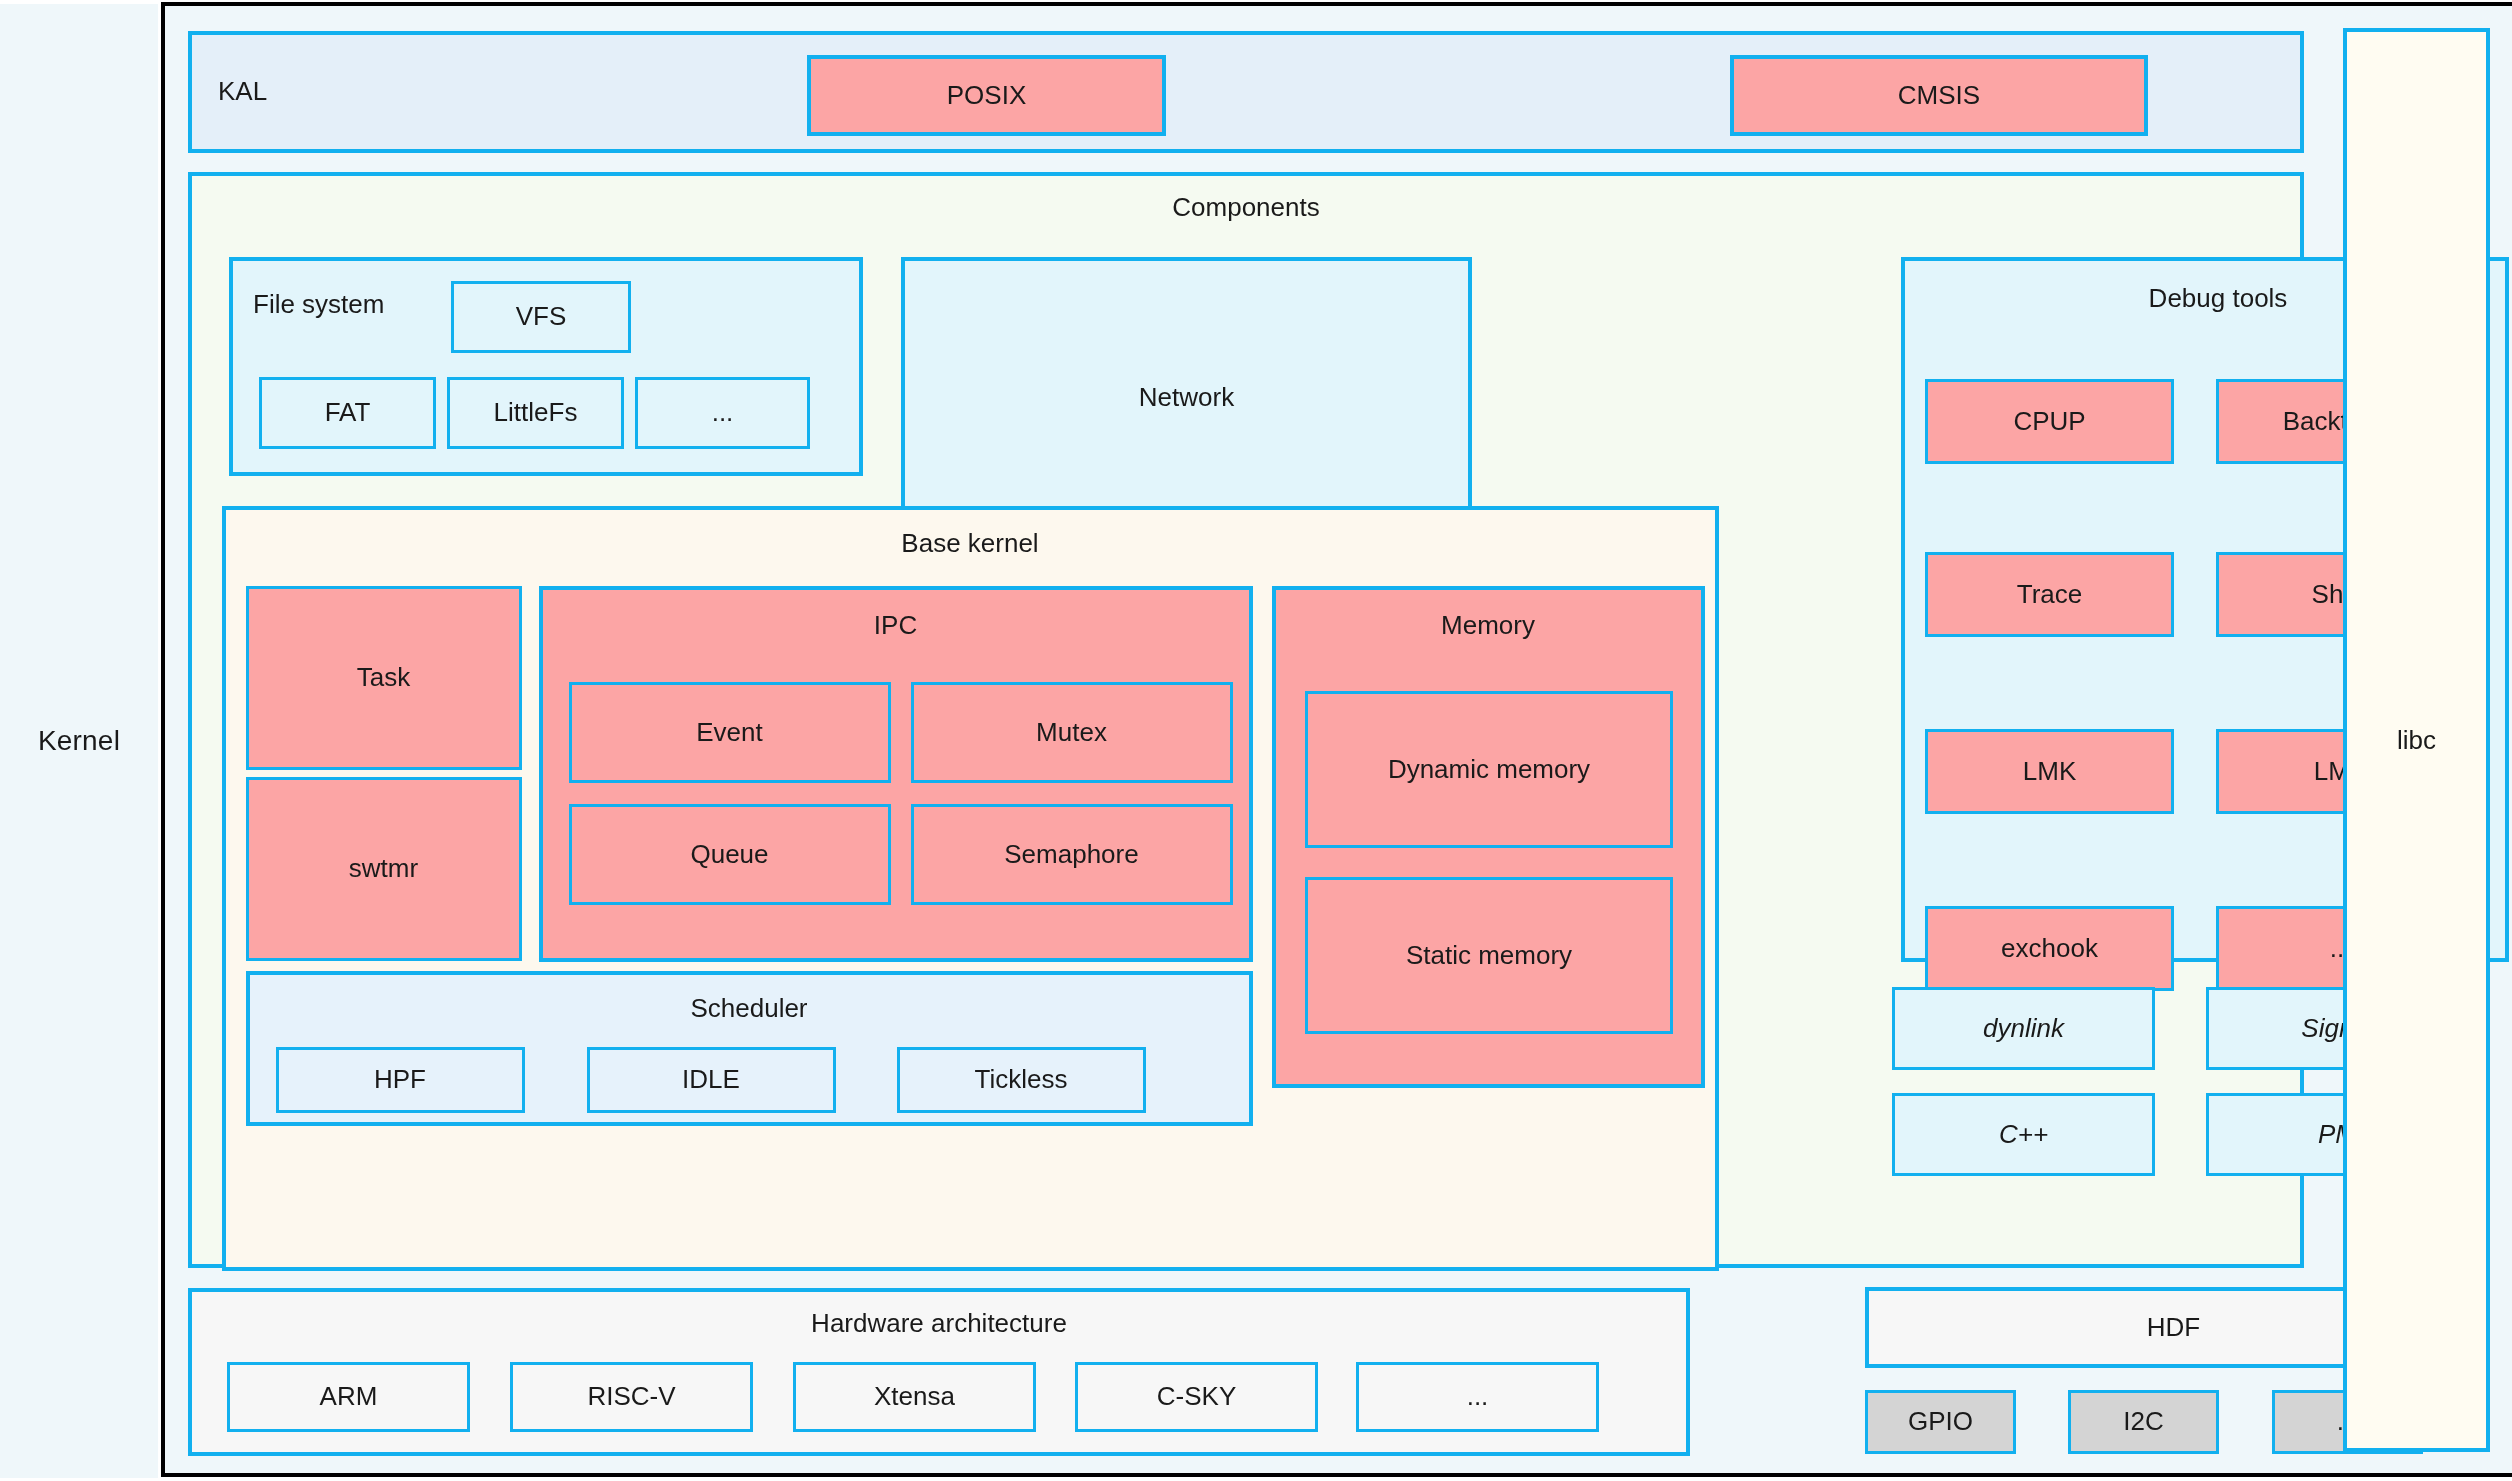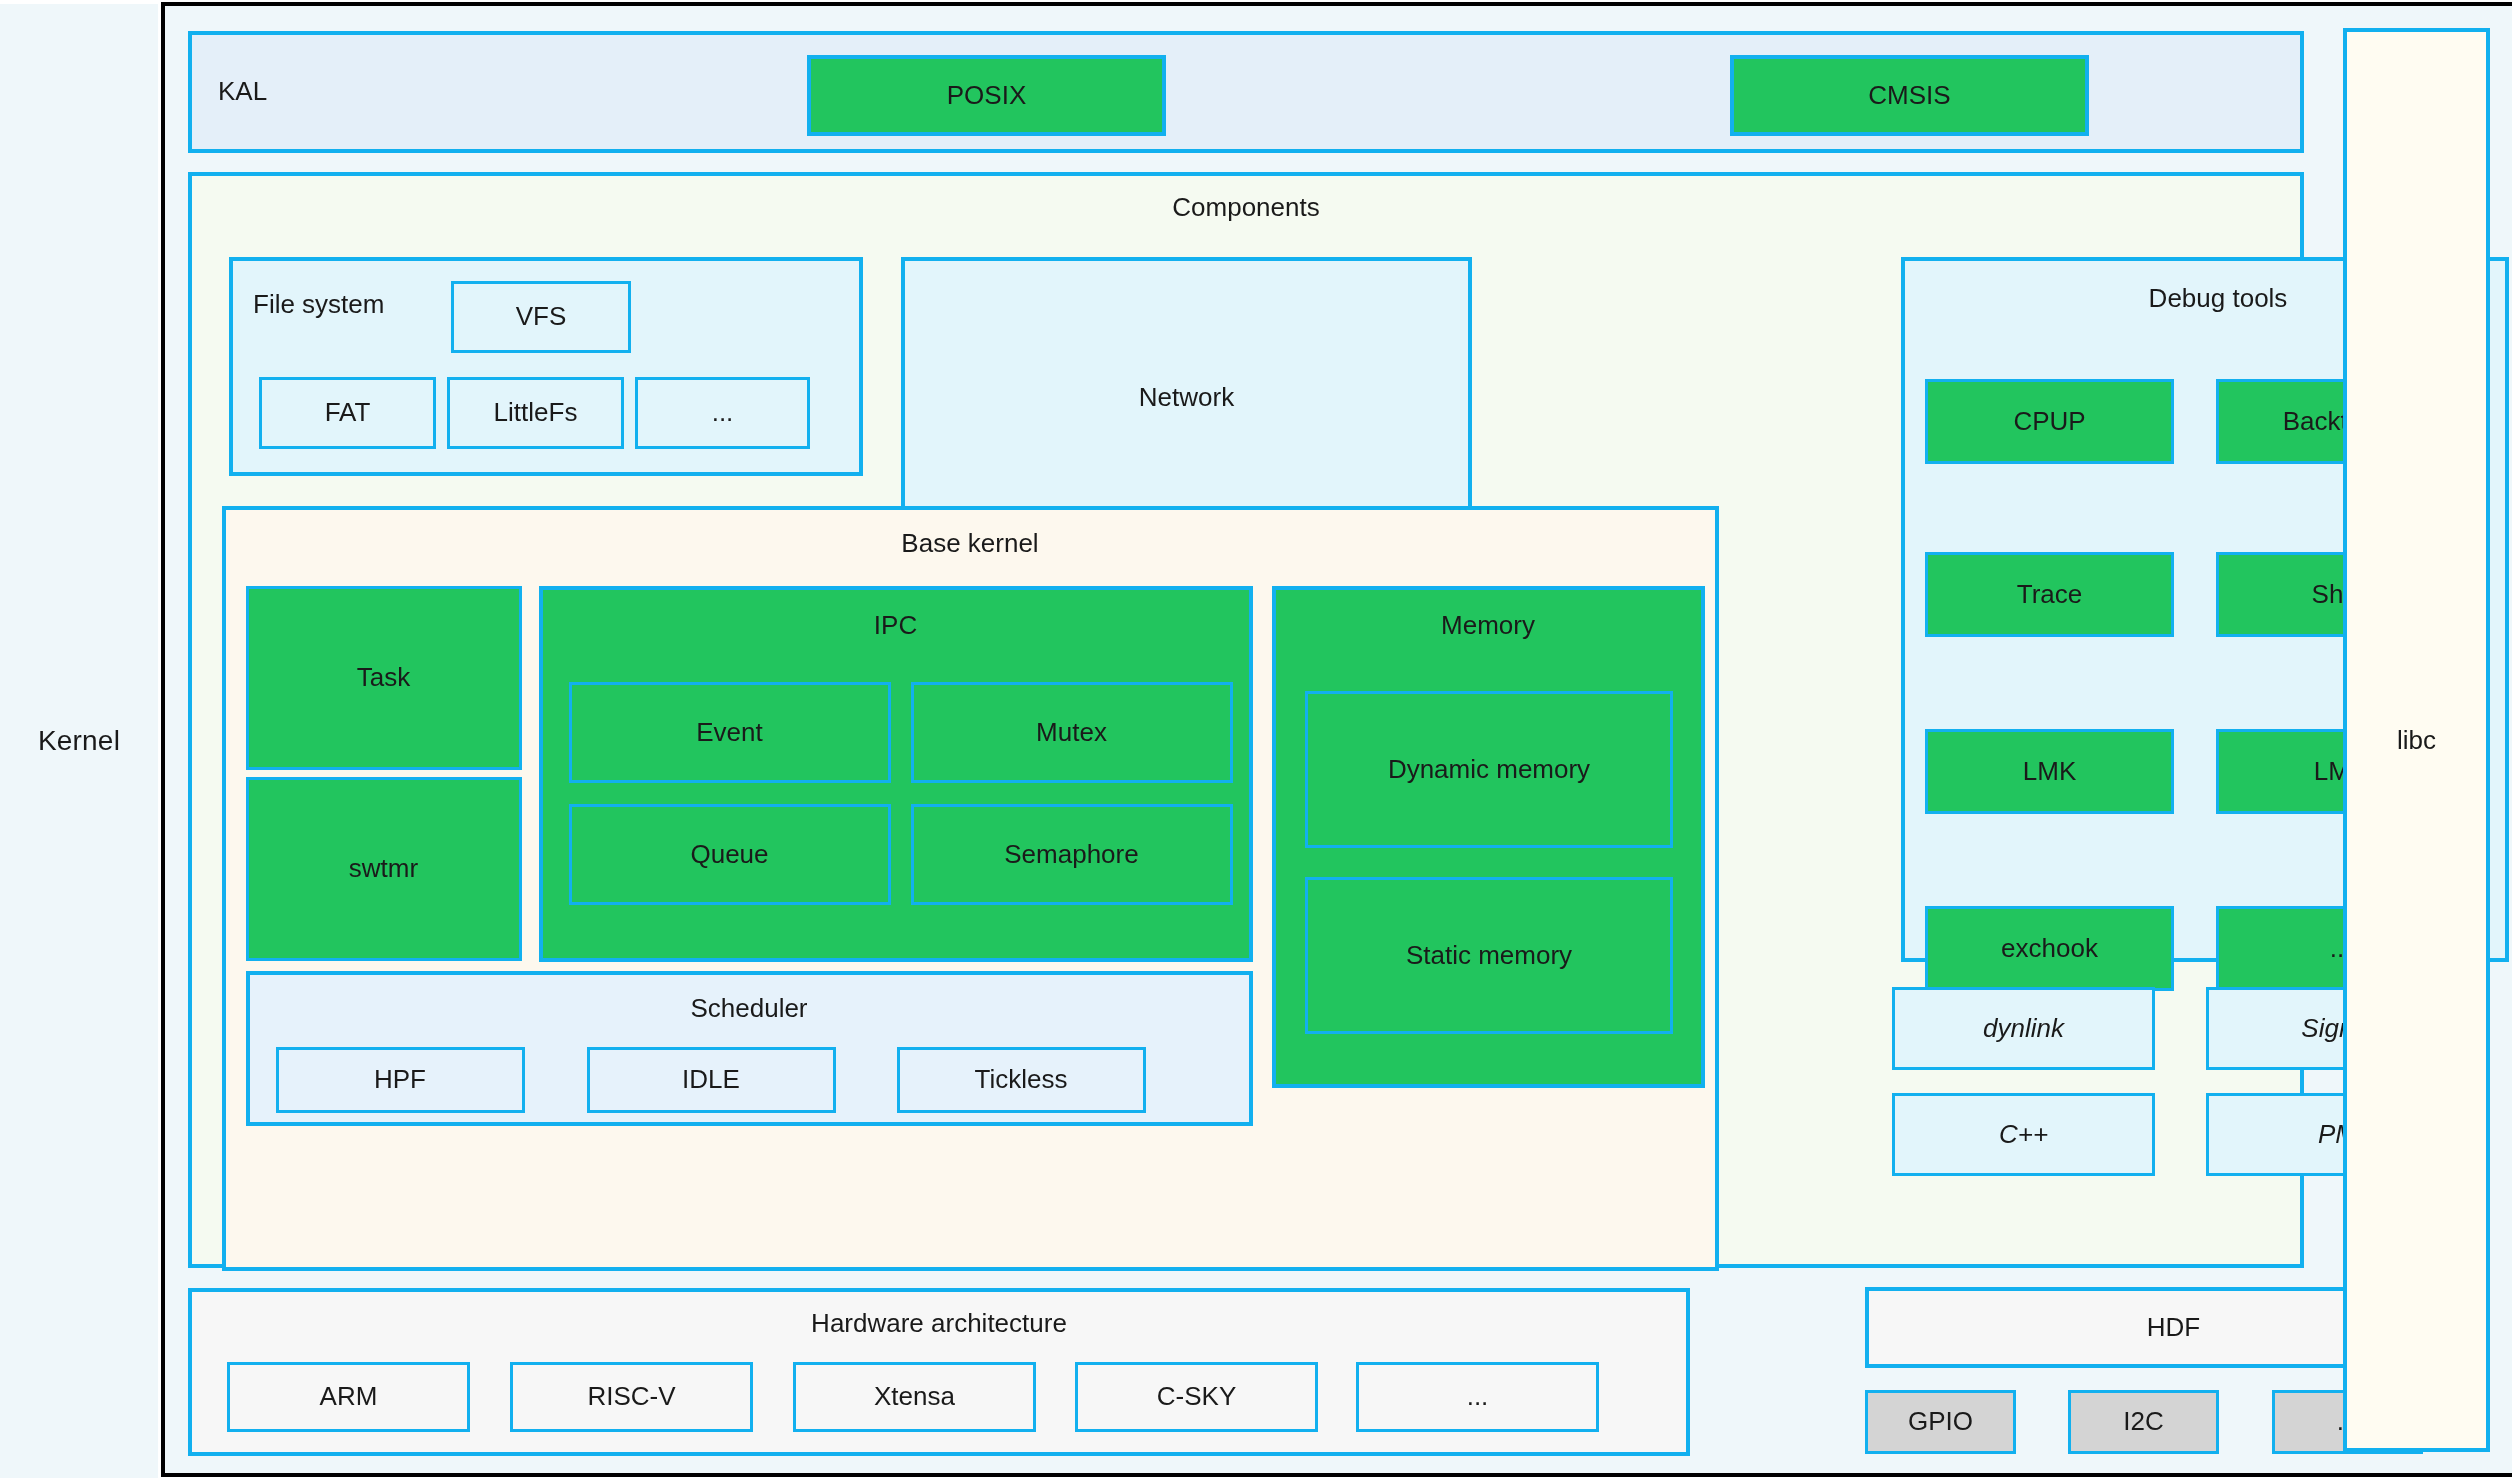--- a/index.html
+++ b/index.html
@@ -53,35 +53,35 @@
     display: flex; align-items: center; justify-content: center;
     font-size: 26px; color: #1a1a1a;
     text-align: center;
   }
   .thin { border-width: 3.7px; }
 
   
   .fill-kal      { background: #e4eff9; }
   .fill-comp     { background: #f5faf1; }
   .fill-cyan     { background: #e2f5fb; }
-  .fill-pale     { background: #22c55e; }
+  .fill-pale     { background: #fca5a5; }
   .fill-base     { background: #fdf8ee; }
   .fill-sched    { background: #e6f2fb; }
   .fill-hw       { background: #e1e5f3; }
   .fill-arch     { background: #f7f7f7; }
   .fill-libc     { background: #fffcf2; }
   .fill-gray     { background: #d4d4d4; }
   .fill-white    { background: #f7f7f7; }
 
   
   #kal-row { left: 23px; top: 25px; width: 2116px; height: 122px; }
   #kal-label { position:absolute; left: 26px; top: 0; bottom: 0; display:flex; align-items:center;
                font-size: 26px; color:#1a1a1a; }
   #posix-box { left: 615px; top: 20px; width: 359px; height: 81px; }
-  #cmsis-box { left: 1538px; top: 20px; width: 359px; height: 81px; }
+  #cmsis-box { left: 1538px; top: 20px; width: 418px; height: 81px; }
 
   
   #components { left: 23px; top: 166px; width: 2116px; height: 1096px; }
   #components-title { top: 16.6px; }
 
   
   #filesystem { left: 37px; top: 81px; width: 634px; height: 219px; }
   #fs-label { position:absolute; left: 20px; top: 28px; font-size: 26px; color:#1a1a1a; }
   #vfs  { left: 218px; top: 20px; width: 180px; height: 72px; }
   #fat  { left: 26px; top: 116px; width: 177px; height: 72px; }

